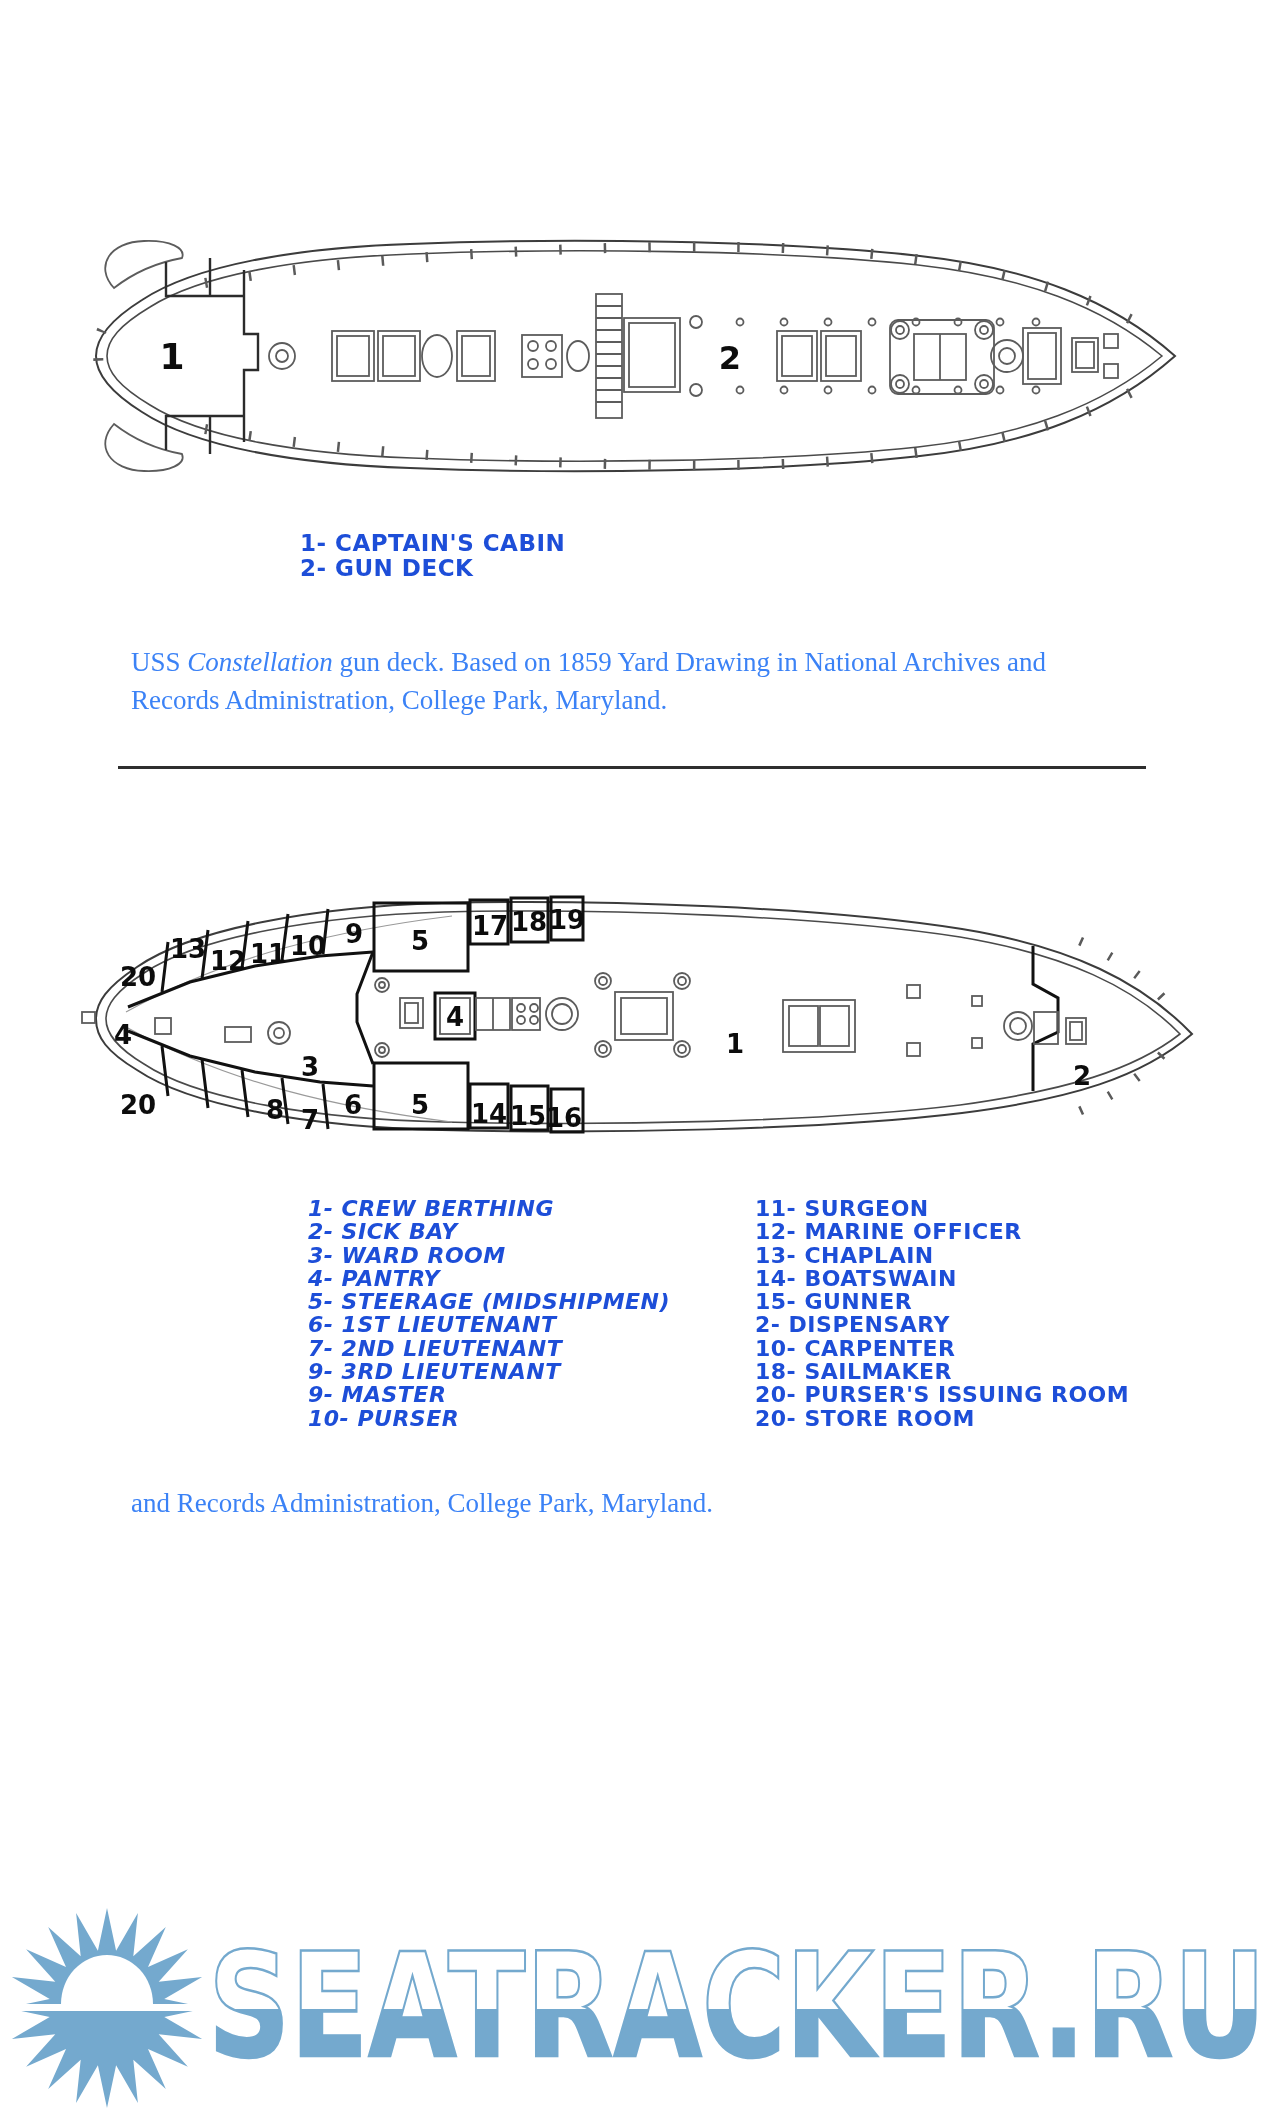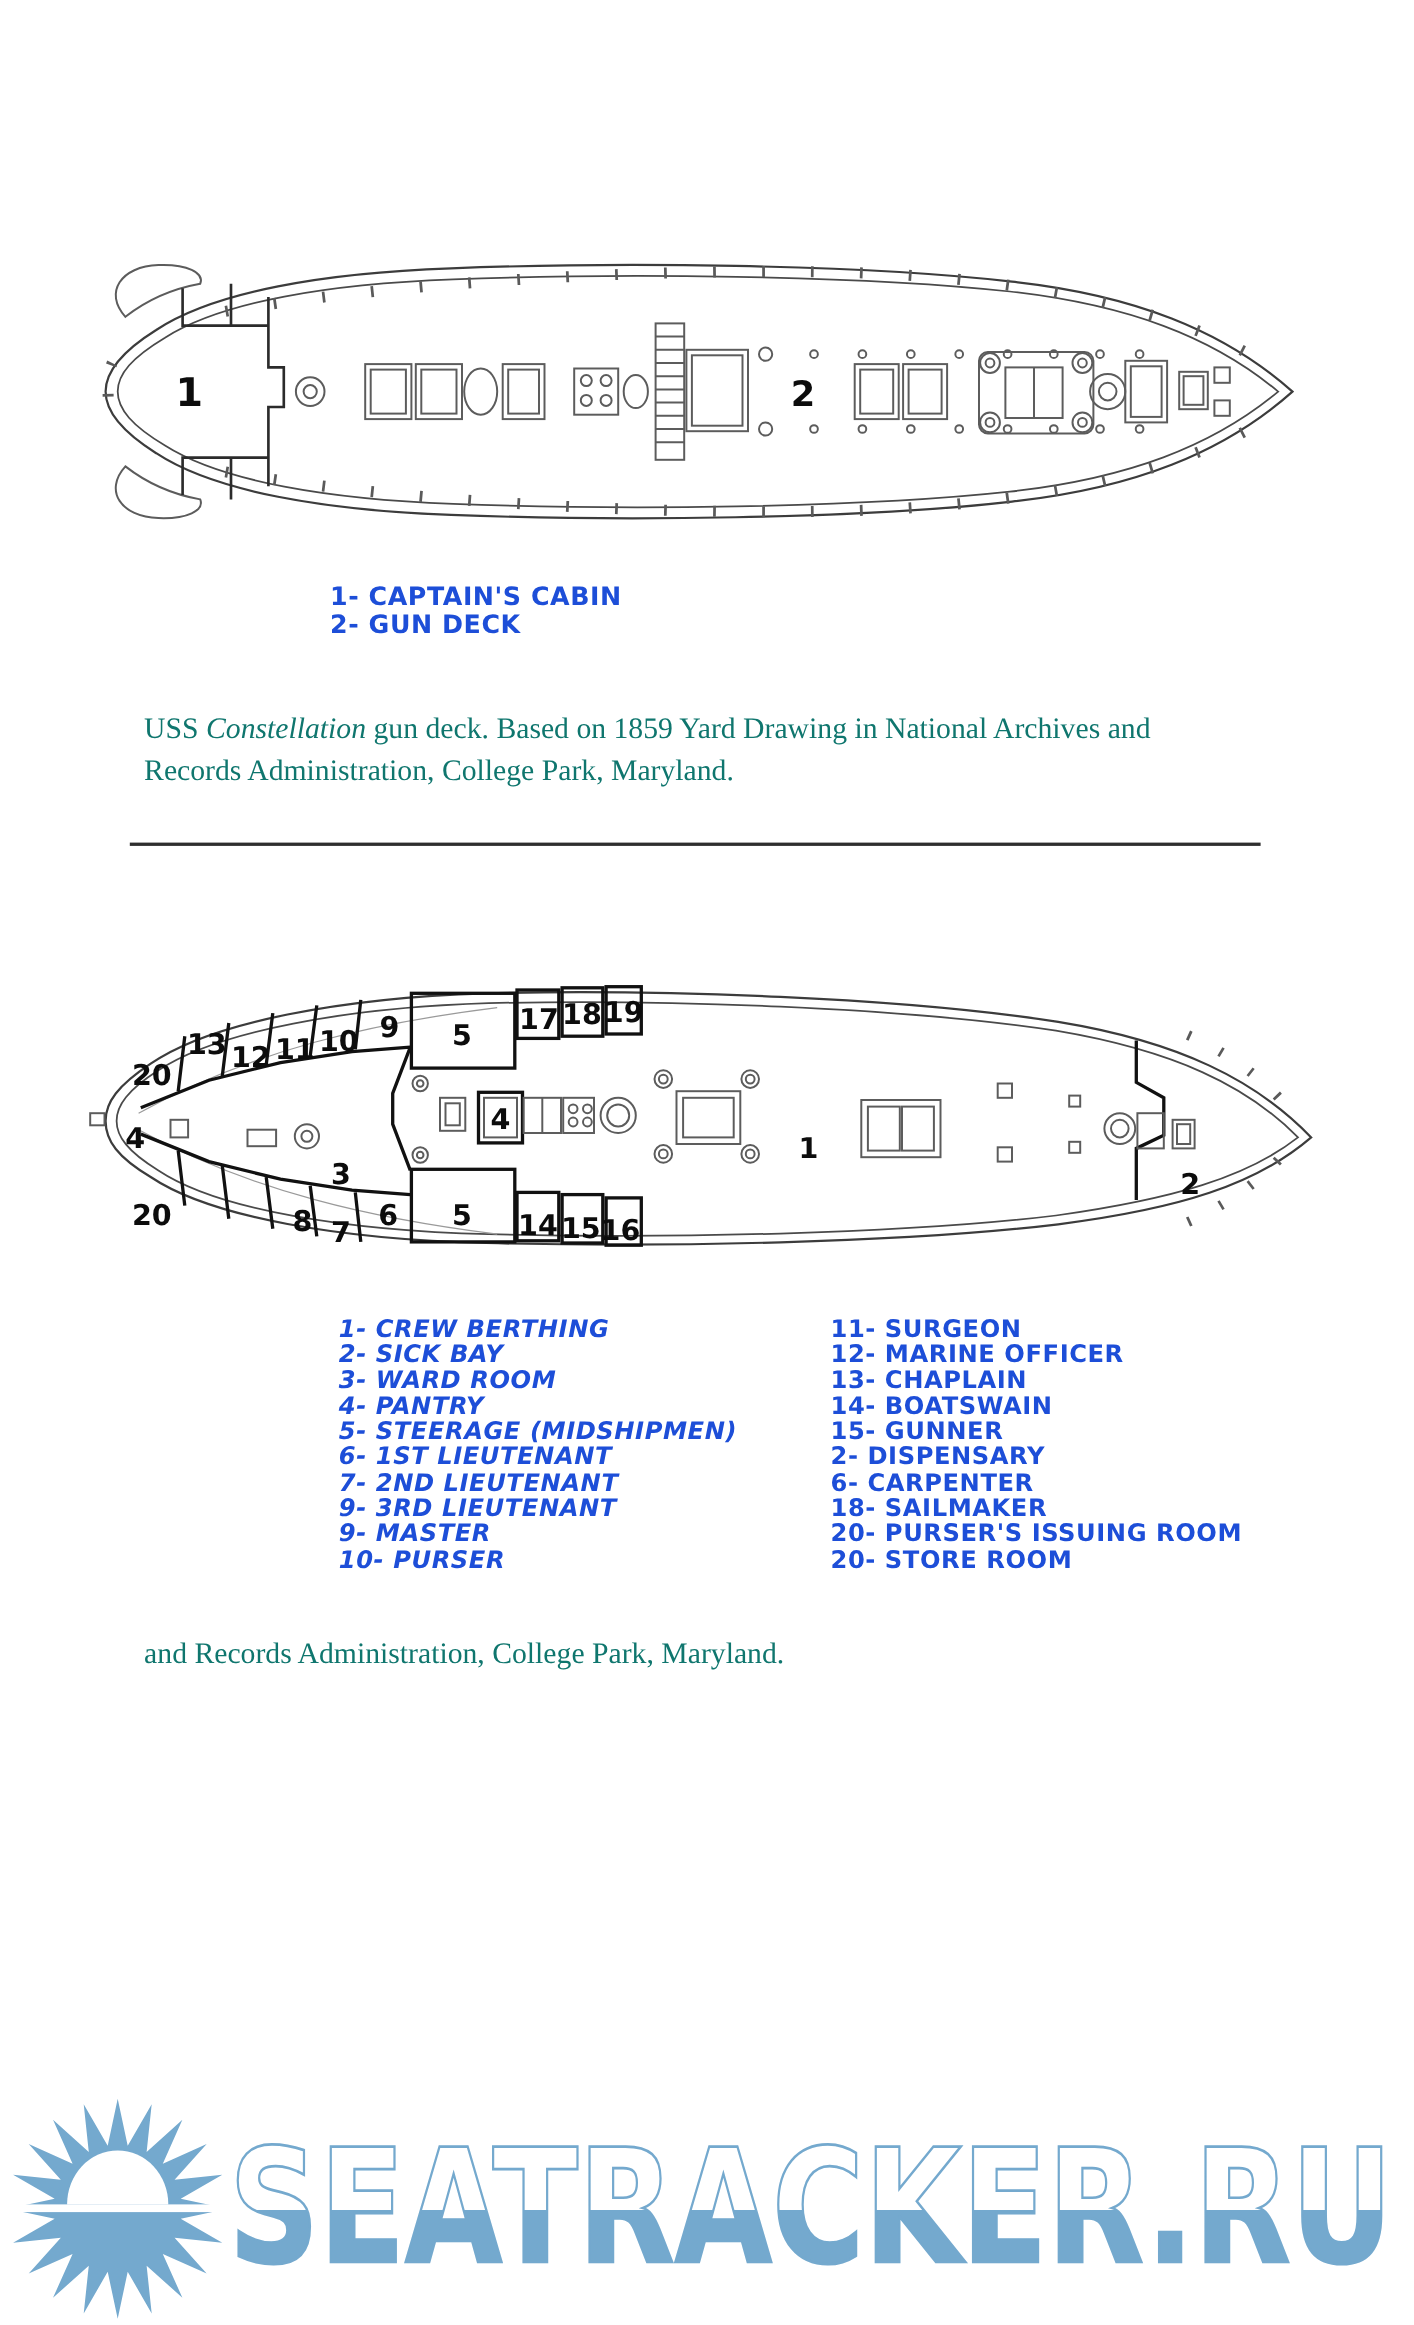--- a/index.html
+++ b/index.html
@@ -19,21 +19,21 @@
   .thin{fill:none;stroke:#9a9a9a;stroke-width:1.1;}
   .num{font-family:"DejaVu Sans",sans-serif;font-weight:bold;fill:#0c0c0c;text-anchor:middle;}
   
   .legend{position:absolute;color:#1d4ed8;font-weight:bold;letter-spacing:0.5px;}
   .legend .row{white-space:pre;}
   #legend-gun{left:300px;top:531px;font-size:23px;line-height:25px;}
   .legend2{top:1197px;font-size:22px;line-height:23.3px;}
   #legend-berth-left{left:308px;font-style:italic;}
   #legend-berth-right{left:755px;}
   
-  .caption{position:absolute;left:131px;width:1040px;margin:0;color:#0f766e;
+  .caption{position:absolute;left:131px;width:1040px;margin:0;color:#3b82f6;
     font-family:"Liberation Serif","DejaVu Serif",serif;font-size:27px;line-height:38px;}
   #caption-gun{top:643px;}
   #caption-berth{top:1484px;}
   .cap-line{display:block;}
   .caption em{font-style:italic;}
   
   .separator{position:absolute;left:118px;top:766px;width:1028px;height:3px;background:#2e2e2e;}
   
   #watermark{left:0;top:1898px;width:1285px;height:216px;}
 </style>
@@ -249,21 +249,21 @@
   <div class="row">9- MASTER</div>
   <div class="row">10- PURSER</div>
 </div>
 <div class="legend legend2" id="legend-berth-right">
   <div class="row">11- SURGEON</div>
   <div class="row">12- MARINE OFFICER</div>
   <div class="row">13- CHAPLAIN</div>
   <div class="row">14- BOATSWAIN</div>
   <div class="row">15- GUNNER</div>
   <div class="row">2- DISPENSARY</div>
-  <div class="row">6- CARPENTER</div>
+  <div class="row">10- CARPENTER</div>
   <div class="row">18- SAILMAKER</div>
   <div class="row">20- PURSER'S ISSUING ROOM</div>
   <div class="row">20- STORE ROOM</div>
 </div>
 
 <p class="caption" id="caption-berth">
   <span class="cap-line">and Records Administration, College Park, Maryland.</span>
 </p>
 
 <svg class="abs" id="watermark" viewBox="0 0 1285 216">

